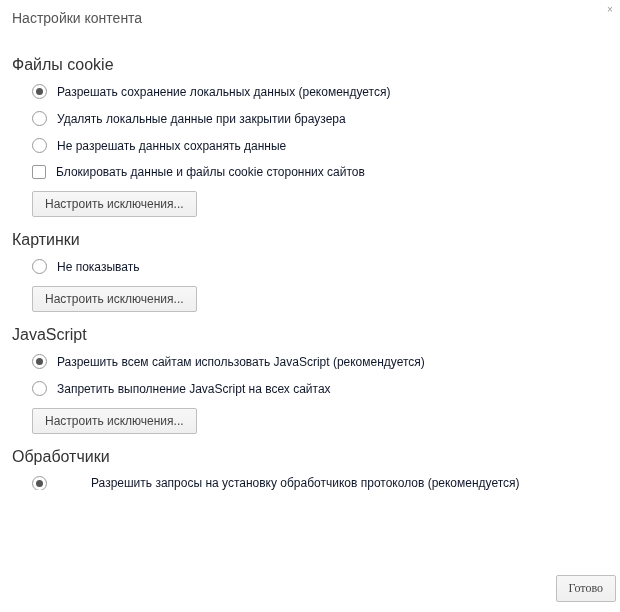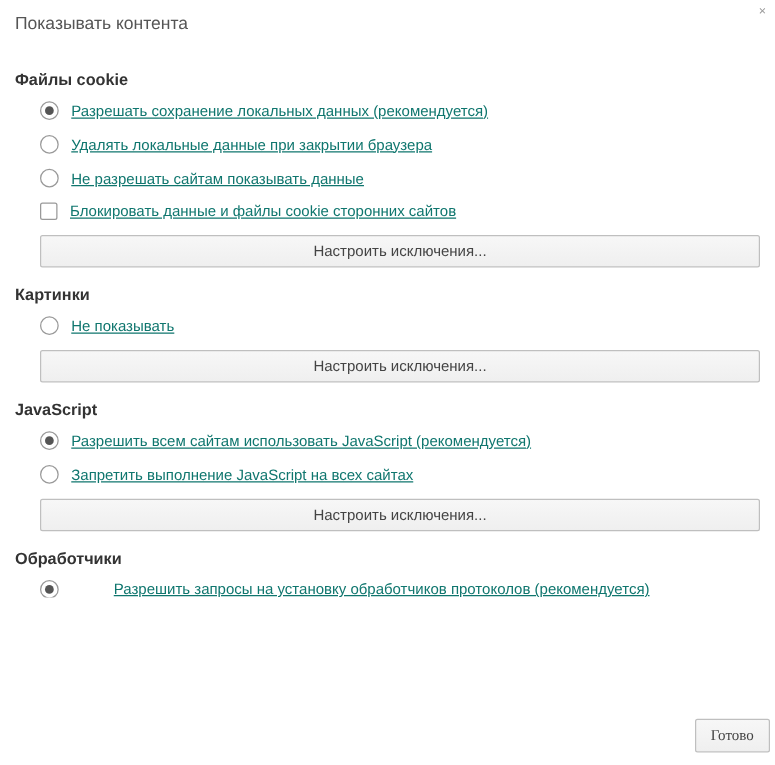--- a/index.html
+++ b/index.html
@@ -16,24 +16,24 @@
     .dialog-title {
       font-size: 14px;
       color: #555;
       padding: 10px 12px 12px 12px;
       font-weight: 400;
     }
     .content {
       padding: 4px 12px 0 12px;
     }
     .section-heading {
-      font-size: 13px;
+      font-size: 16px;
       color: #333;
       margin: 14px 0 10px 0;
-      font-weight: 700;
+      font-weight: 400;
     }
     .option-row {
       display: flex;
       align-items: center;
       margin: 0 0 12px 20px;
       gap: 10px;
     }
     .radio {
       width: 15px;
       height: 15px;
@@ -53,29 +53,27 @@
     }
     .checkbox {
       width: 14px;
       height: 14px;
       border: 1px solid #999;
       border-radius: 2px;
       flex: 0 0 auto;
       background: #fff;
     }
     .option-label {
-      color: #0f766e;
+      color: #0f172a;
       font-size: 12px;
-      text-decoration: underline;
     }
     .button-row {
       margin: 4px 0 10px 20px;
       display: flex;
       gap: 6px;
-      flex-direction: column;
     }
     .btn {
       font-family: inherit;
       font-size: 12px;
       color: #444;
       background: linear-gradient(#f7f7f7,#efefef);
       border: 1px solid #bfbfbf;
       border-radius: 2px;
       padding: 5px 12px;
       cursor: pointer;
@@ -100,37 +98,37 @@
       overflow: hidden;
       height: 14px;
       gap: 44px;
     }
   </style>
 </head>
 <body>
 
 <div class="close-x">×</div>
 
-<div class="dialog-title">Показывать контента</div>
+<div class="dialog-title">Настройки контента</div>
 
 <div class="content">
 
   <div class="section-heading">Файлы cookie</div>
 
   <div class="option-row">
     <span class="radio checked"></span>
     <span class="option-label">Разрешать сохранение локальных данных (рекомендуется)</span>
   </div>
   <div class="option-row">
     <span class="radio"></span>
     <span class="option-label">Удалять локальные данные при закрытии браузера</span>
   </div>
   <div class="option-row">
     <span class="radio"></span>
-    <span class="option-label">Не разрешать сайтам показывать данные</span>
+    <span class="option-label">Не разрешать данных сохранять данные</span>
   </div>
   <div class="option-row">
     <span class="checkbox"></span>
     <span class="option-label">Блокировать данные и файлы cookie сторонних сайтов</span>
   </div>
   <div class="button-row">
     <button class="btn">Настроить исключения...</button>
   </div>
 
   <div class="section-heading">Картинки</div>

